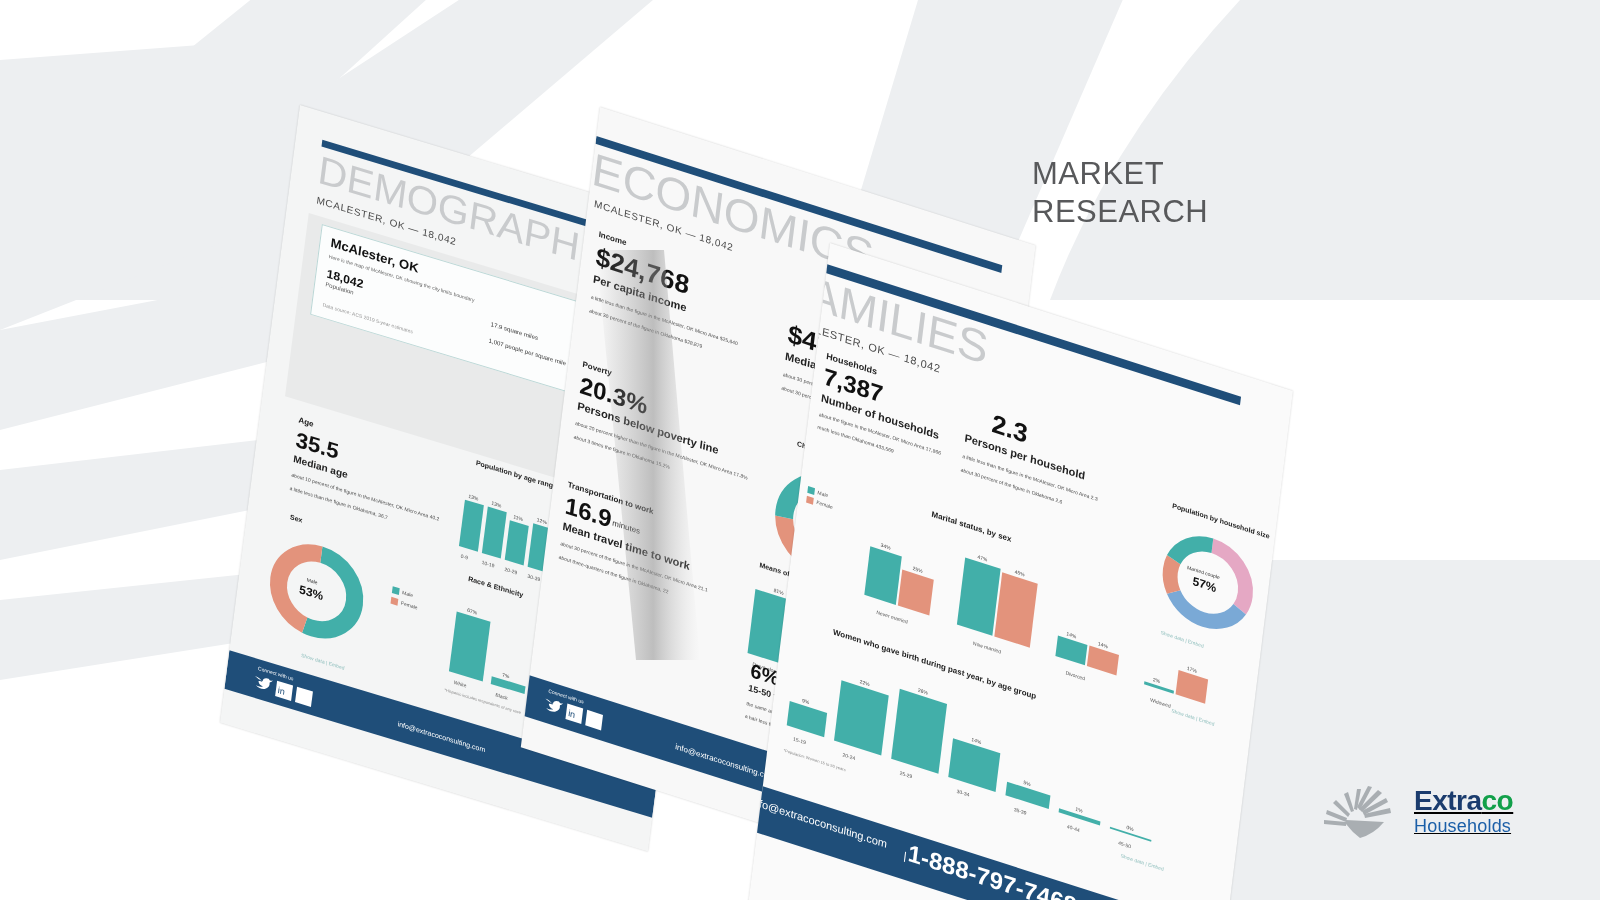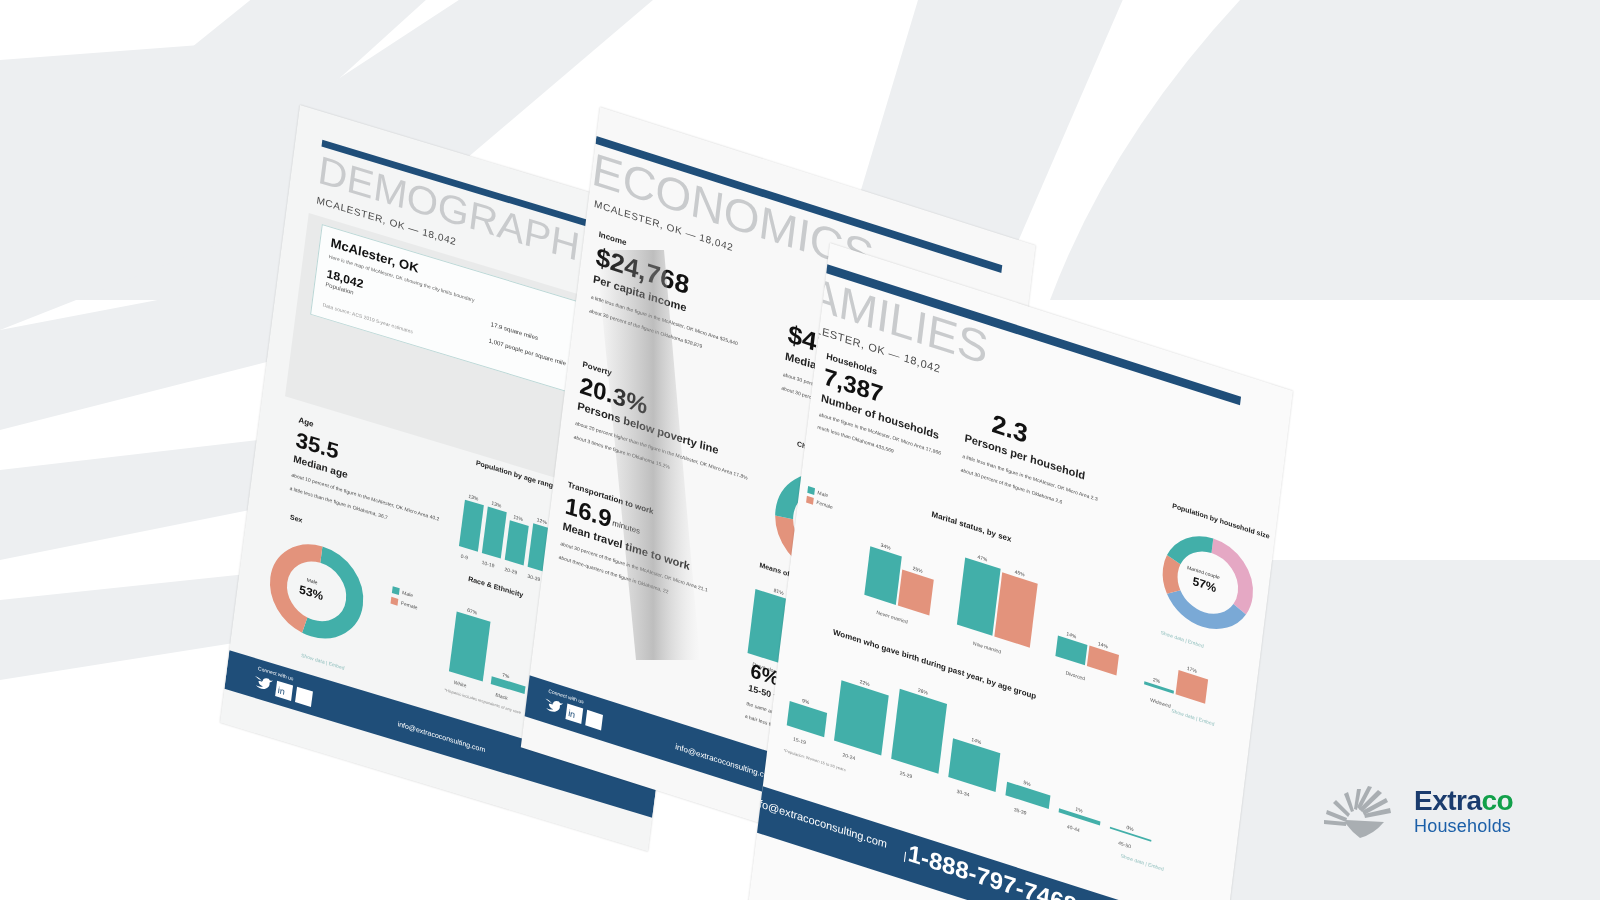--- a/index.html
+++ b/index.html
@@ -14,21 +14,21 @@
   
   .headline{
     position:absolute;left:1032px;top:155px;
     font-size:31px;line-height:38px;letter-spacing:.5px;
     color:#58595b;font-weight:400;white-space:pre-line;
   }
 
   
   .logo{position:absolute;left:1322px;top:782px;width:250px;height:62px;}
   .logo-mark{position:absolute;left:0;top:2px;width:76px;height:56px;}
-  .logo-text{position:absolute;left:92px;top:4px;}
+  .logo-text{position:absolute;left:92px;top:4px;text-decoration:underline;}
   .logo-line1{font-size:28px;font-weight:700;letter-spacing:-.5px;color:#1b3c6e;line-height:30px;}
   .logo-line1 .co{color:#12a04a;}
   .logo-line2{font-size:18px;color:#1b5fa8;line-height:20px;letter-spacing:.2px;}
 
   
   .book{position:absolute;left:0;top:0;width:1600px;height:900px;}
   .page{
     position:absolute;background:#f7f7f7;
     box-shadow:0 0 2px rgba(0,0,0,.18);
     overflow:hidden;
@@ -71,20 +71,22 @@
         <path d="M 0 330 L 420 250 L 470 310 L 0 430 Z"></path>
         <path d="M 0 470 L 430 420 L 450 470 L 0 560 Z"></path>
         <path d="M 0 600 L 380 560 L 380 620 L 0 680 Z"></path>
         <path d="M 1180 560 L 1600 560 L 1600 900 L 760 900 L 1060 660 Q 1110 605 1180 560 Z"></path>
         <path d="M 1240 0 L 1600 0 L 1600 300 L 1050 300 Q 1110 140 1240 0 Z"></path>
         <path d="M 930 -40 L 1140 -40 L 1010 260 L 840 260 Z"></path>
       </g>
     </svg>
   </div>
 
+  <div class="headline">MARKET
+RESEARCH</div>
 
   <div class="book">
     <svg width="1600" height="900" viewBox="0 0 1600 900" style="position:absolute;left:0;top:0;">
 
       <g>
         <path d="M 300 555 L 700 660 L 1010 790 L 700 790 L 290 600 Z" fill="#d8d8d8" opacity=".85"></path>
         <path d="M 660 660 L 1030 770 L 1000 800 L 650 700 Z" fill="#cfcfcf" opacity=".8"></path>
       </g>
     </svg>
 

